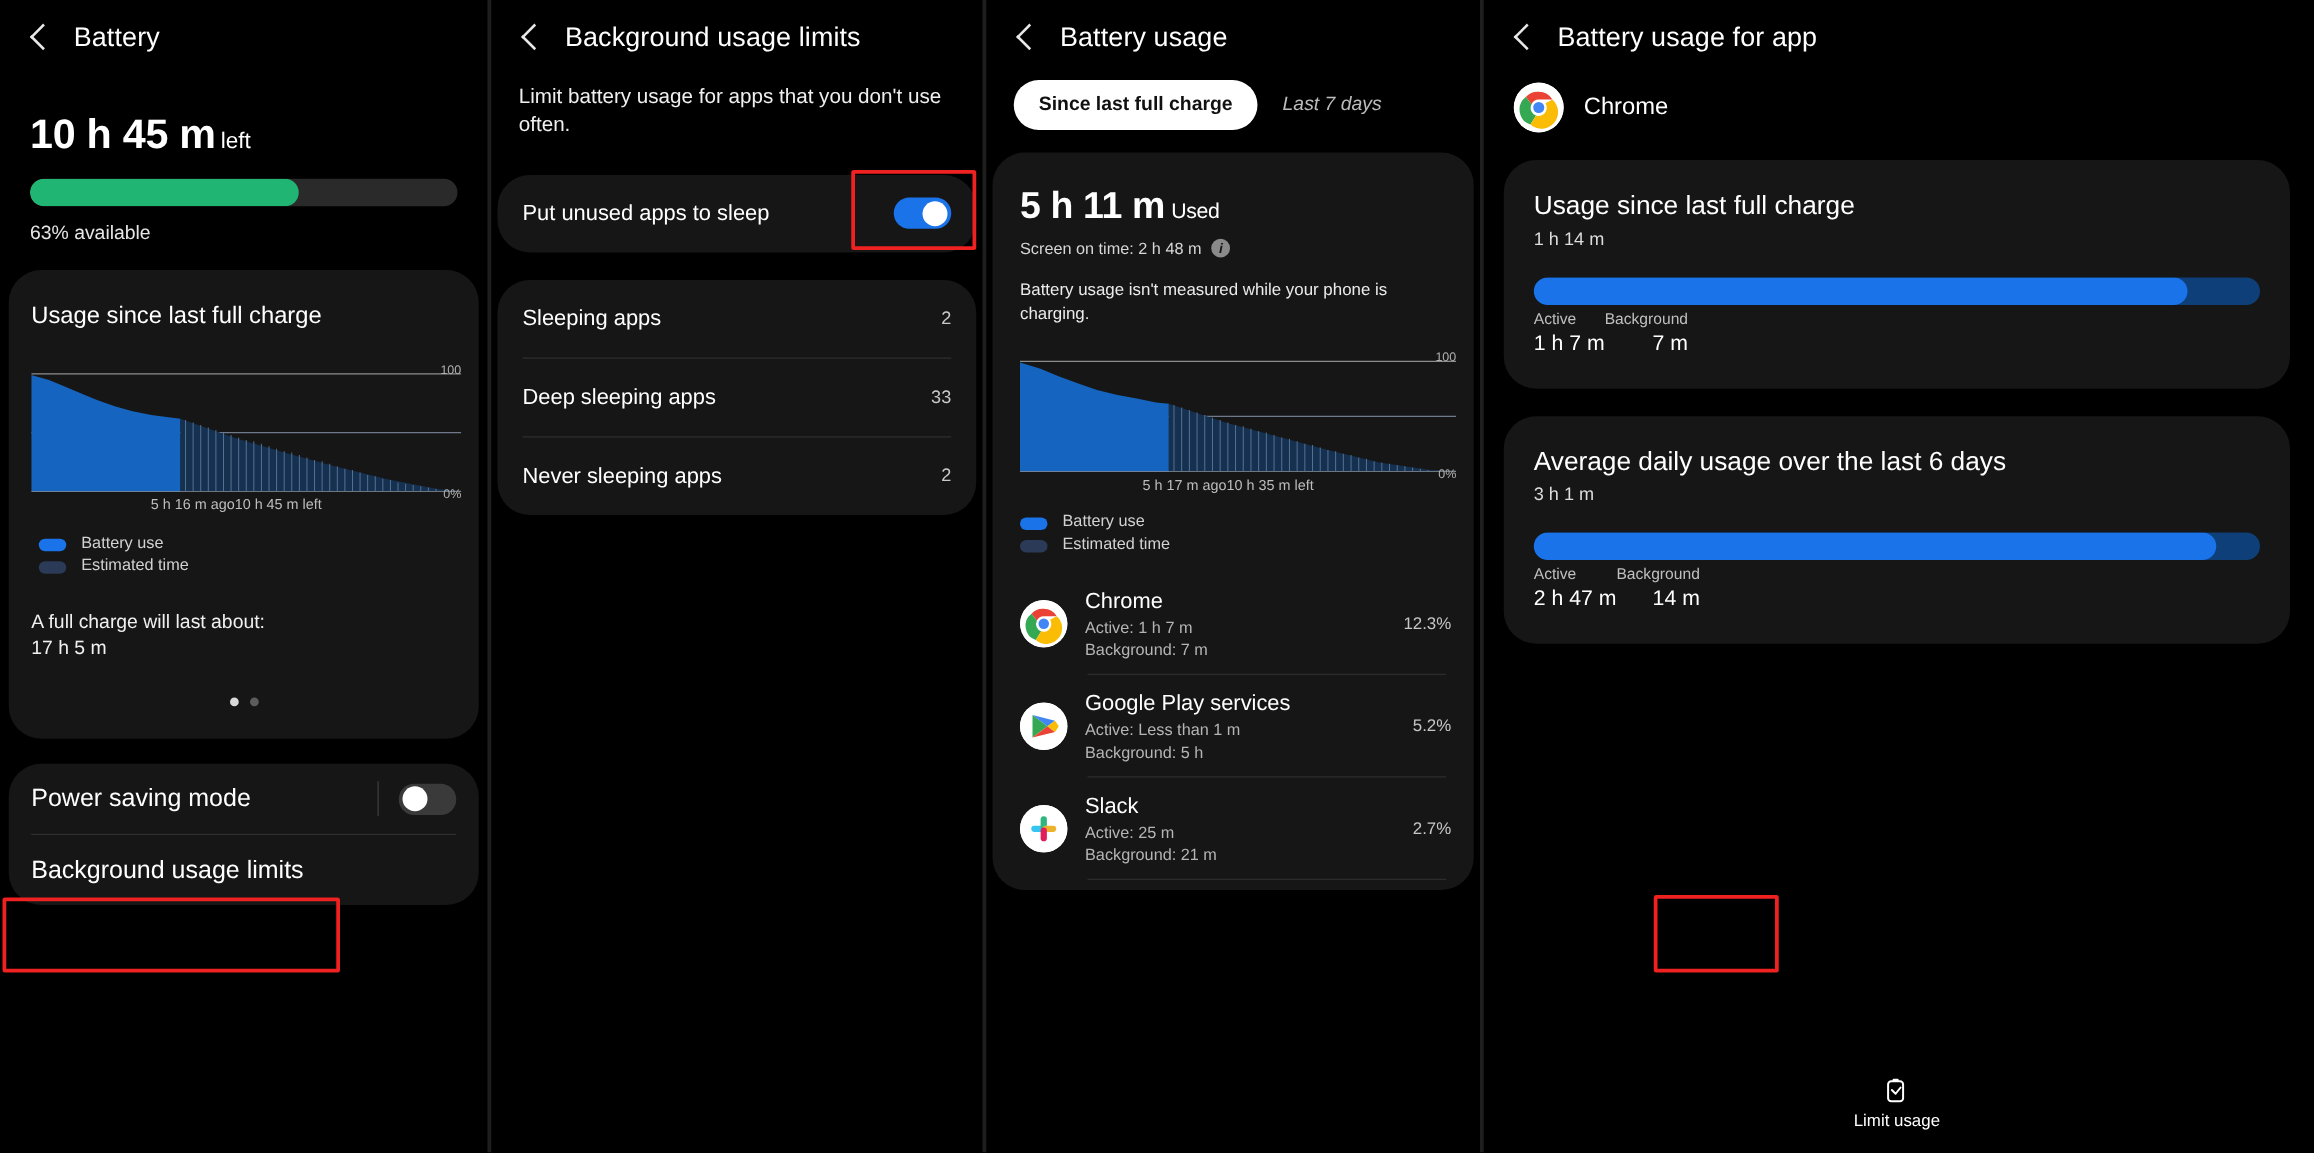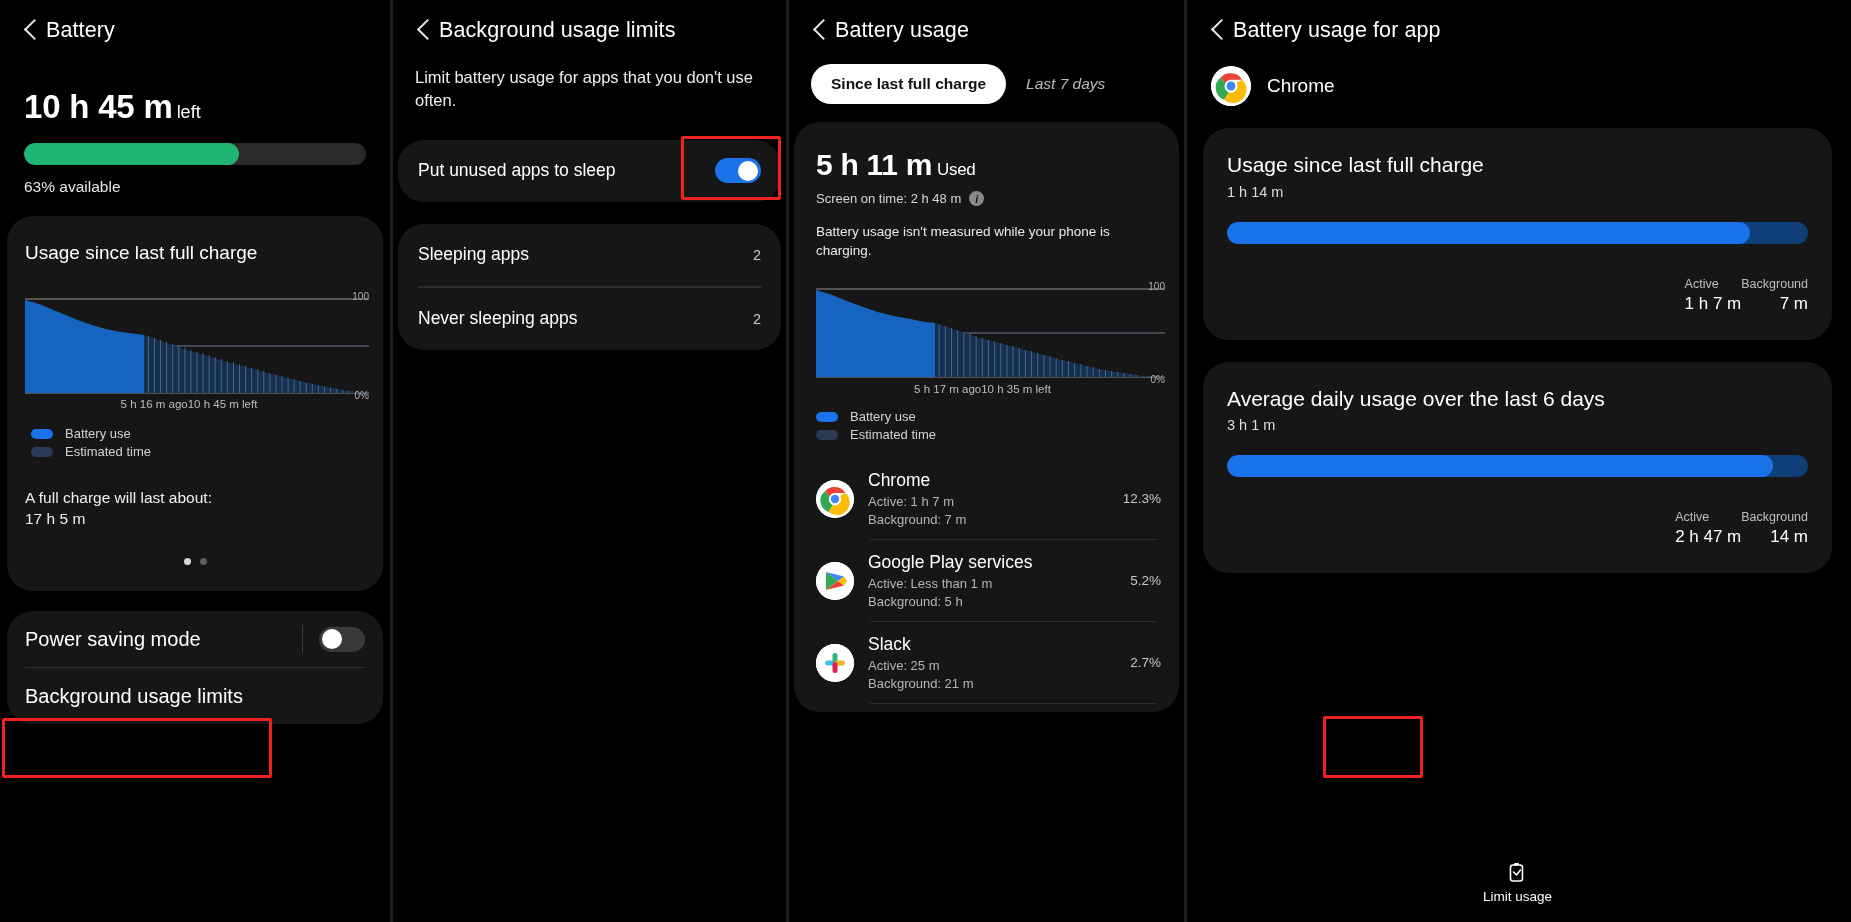--- a/index.html
+++ b/index.html
@@ -10,21 +10,21 @@
     overflow: hidden;
   }
   .screens { display: flex; width: 1851px; height: 922px; }
   .panel { position: relative; height: 922px; background: #000; color: #fff; overflow: hidden; flex: none; }
   .p1 { width: 390px; }
   .p2 { width: 396px; border-left: 3px solid #1e1e1e; }
   .p3 { width: 398px; border-left: 3px solid #1e1e1e; }
   .p4 { width: 664px; border-left: 3px solid #1e1e1e; }
 
   
-  .hdr { display: flex; align-items: center; gap: 2px; padding: 16px 0 0 22px; }
+  .hdr { display: flex; align-items: center; gap: 15px; padding: 16px 0 0 22px; }
   .back { width: 22px; height: 28px; position: relative; flex: none; cursor: pointer; }
   .back::before {
     content: ""; position: absolute; left: 5px; top: 6px;
     width: 13px; height: 13px; border-left: 2.4px solid #e8e8e8; border-bottom: 2.4px solid #e8e8e8;
     transform: rotate(45deg);
   }
   .hdr-title { font-size: 21.5px; font-weight: 400; color: #fff; letter-spacing: .1px; white-space: nowrap; }
 
   
   .big-time { padding: 44px 0 0 24px; font-size: 33px; font-weight: 700; letter-spacing: -0.2px; }
@@ -37,21 +37,21 @@
   .card-title { font-size: 19px; padding: 26px 0 0 18px; font-weight: 400; }
 
   
   .chart-wrap { position: relative; margin: 34px 14px 0 18px; height: 96px; }
   .chart-svg { display: block; width: 100%; height: 96px; }
   .axis-lab { position: absolute; font-size: 10px; color: #b0b0b0; }
   .ax-100 { right: 0; top: -7px; }
   .ax-0   { right: 0; bottom: -7px; }
   .x-labels { display: flex; justify-content: center; font-size: 11.5px; color: #bdbdbd; margin: 4px 30px 0 18px; }
   .legend { margin: 16px 0 0 24px; }
-  .legend-row { display: flex; align-items: center; gap: 12px; margin-bottom: 3px; }
+  .legend-row { display: flex; align-items: flex-end; gap: 12px; margin-bottom: 3px; }
   .swatch { width: 22px; height: 10px; border-radius: 5px; flex: none; }
   .legend-txt { font-size: 13px; color: #d2d2d2; }
   .full-charge { margin: 30px 0 0 18px; font-size: 15.5px; color: #f0f0f0; }
   .full-charge .v { display: block; margin-top: 3px; font-size: 15.5px; }
   .dots { display: flex; gap: 9px; justify-content: center; padding: 30px 0 26px 0; }
   .dot { width: 7px; height: 7px; border-radius: 50%; background: #5c5c5c; }
   .dot.on { background: #d9d9d9; }
 
   .card2 { background: #161616; border-radius: 26px; margin: 20px 7px 0 7px; }
   .row { display: flex; align-items: center; justify-content: space-between; padding: 0 18px; height: 56px; }
@@ -92,21 +92,21 @@
   .apppct { font-size: 13.5px; color: #c6c6c6; flex: none; }
   .appdiv { height: 1px; background: #2c2c2c; margin: 0 22px 0 76px; }
 
   
   .appheader { display: flex; align-items: center; gap: 16px; padding: 22px 0 0 24px; }
   .p4card { background: #161616; border-radius: 26px; margin: 22px 16px 0 16px; padding: 24px 24px 26px 24px; }
   .p4title { font-size: 21px; line-height: 1.22; font-weight: 400; }
   .p4sub { font-size: 14.5px; color: #ddd; margin-top: 6px; }
   .p4bar { margin-top: 22px; height: 22px; border-radius: 11px; background: #0e3f78; overflow: hidden; }
   .p4bar > i { display: block; height: 100%; border-radius: 11px; background: #1a73e8; }
-  .p4foot { display: flex; justify-content: flex-end; margin-top: 33px; }
+  .p4foot { display: flex; justify-content: flex-start; margin-top: 4px; }
   .p4foot .lab { font-size: 12.5px; color: #bfbfbf; }
   .p4foot .val { font-size: 17px; color: #fff; margin-top: 3px; }
   .p4foot .r { text-align: right; }
   .limit { position: absolute; left: 50%; transform: translateX(-50%); bottom: 18px; display: flex; flex-direction: column; align-items: center; gap: 6px; }
   .limit-ic { width: 24px; height: 22px; position: relative; }
   .limit-lab { font-size: 13.5px; color: #fff; }
 </style>
 </head>
 <body>
 
@@ -240,20 +240,24 @@
           </span>
       </div>
     </div>
 
     <div class="p2card" style="margin-top:22px">
       <div class="p2row">
         <span class="p2label">Sleeping apps</span>
         <span class="p2count">2</span>
       </div>
       <div class="divider" style="margin:0 20px"></div>
+      <div class="p2row">
+        <span class="p2label">Deep sleeping apps</span>
+        <span class="p2count">33</span>
+      </div>
       <div class="divider" style="margin:0 20px"></div>
       <div class="p2row">
         <span class="p2label">Never sleeping apps</span>
         <span class="p2count">2</span>
       </div>
     </div>
 
     <div class="hl" style="left:288px; top:136px; width:100px; height:64px;"></div>
   </div>
 

